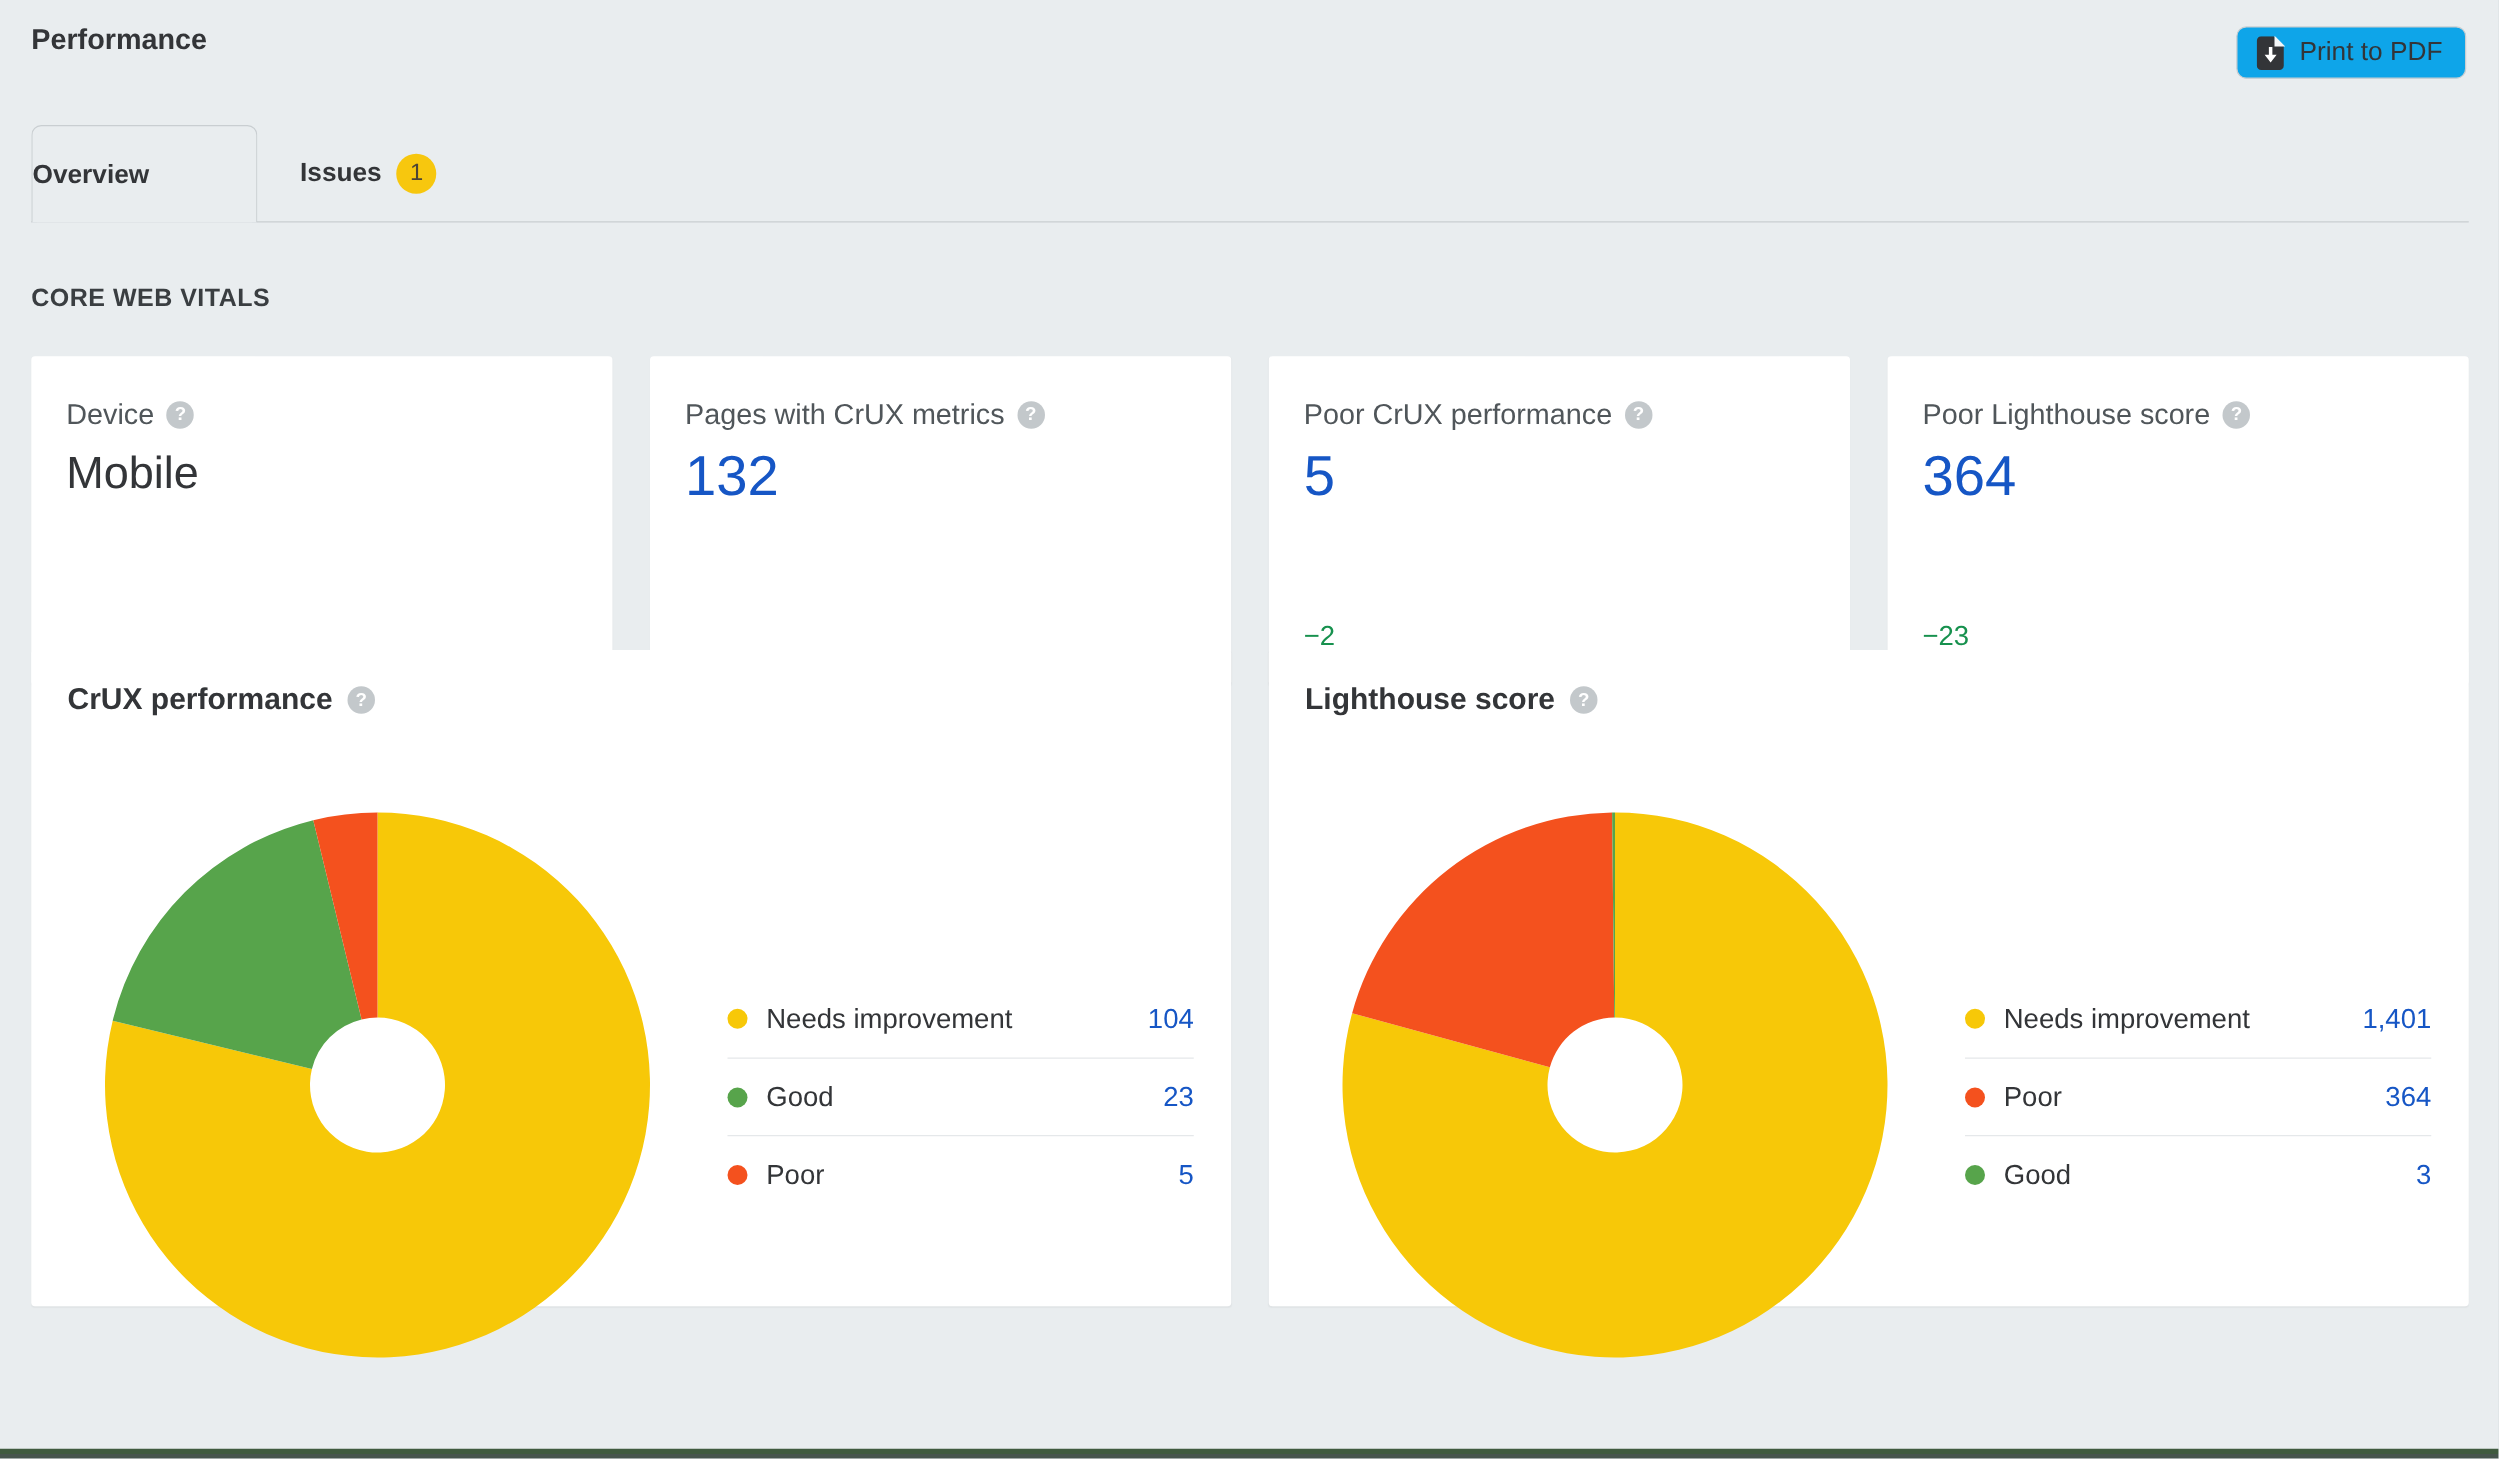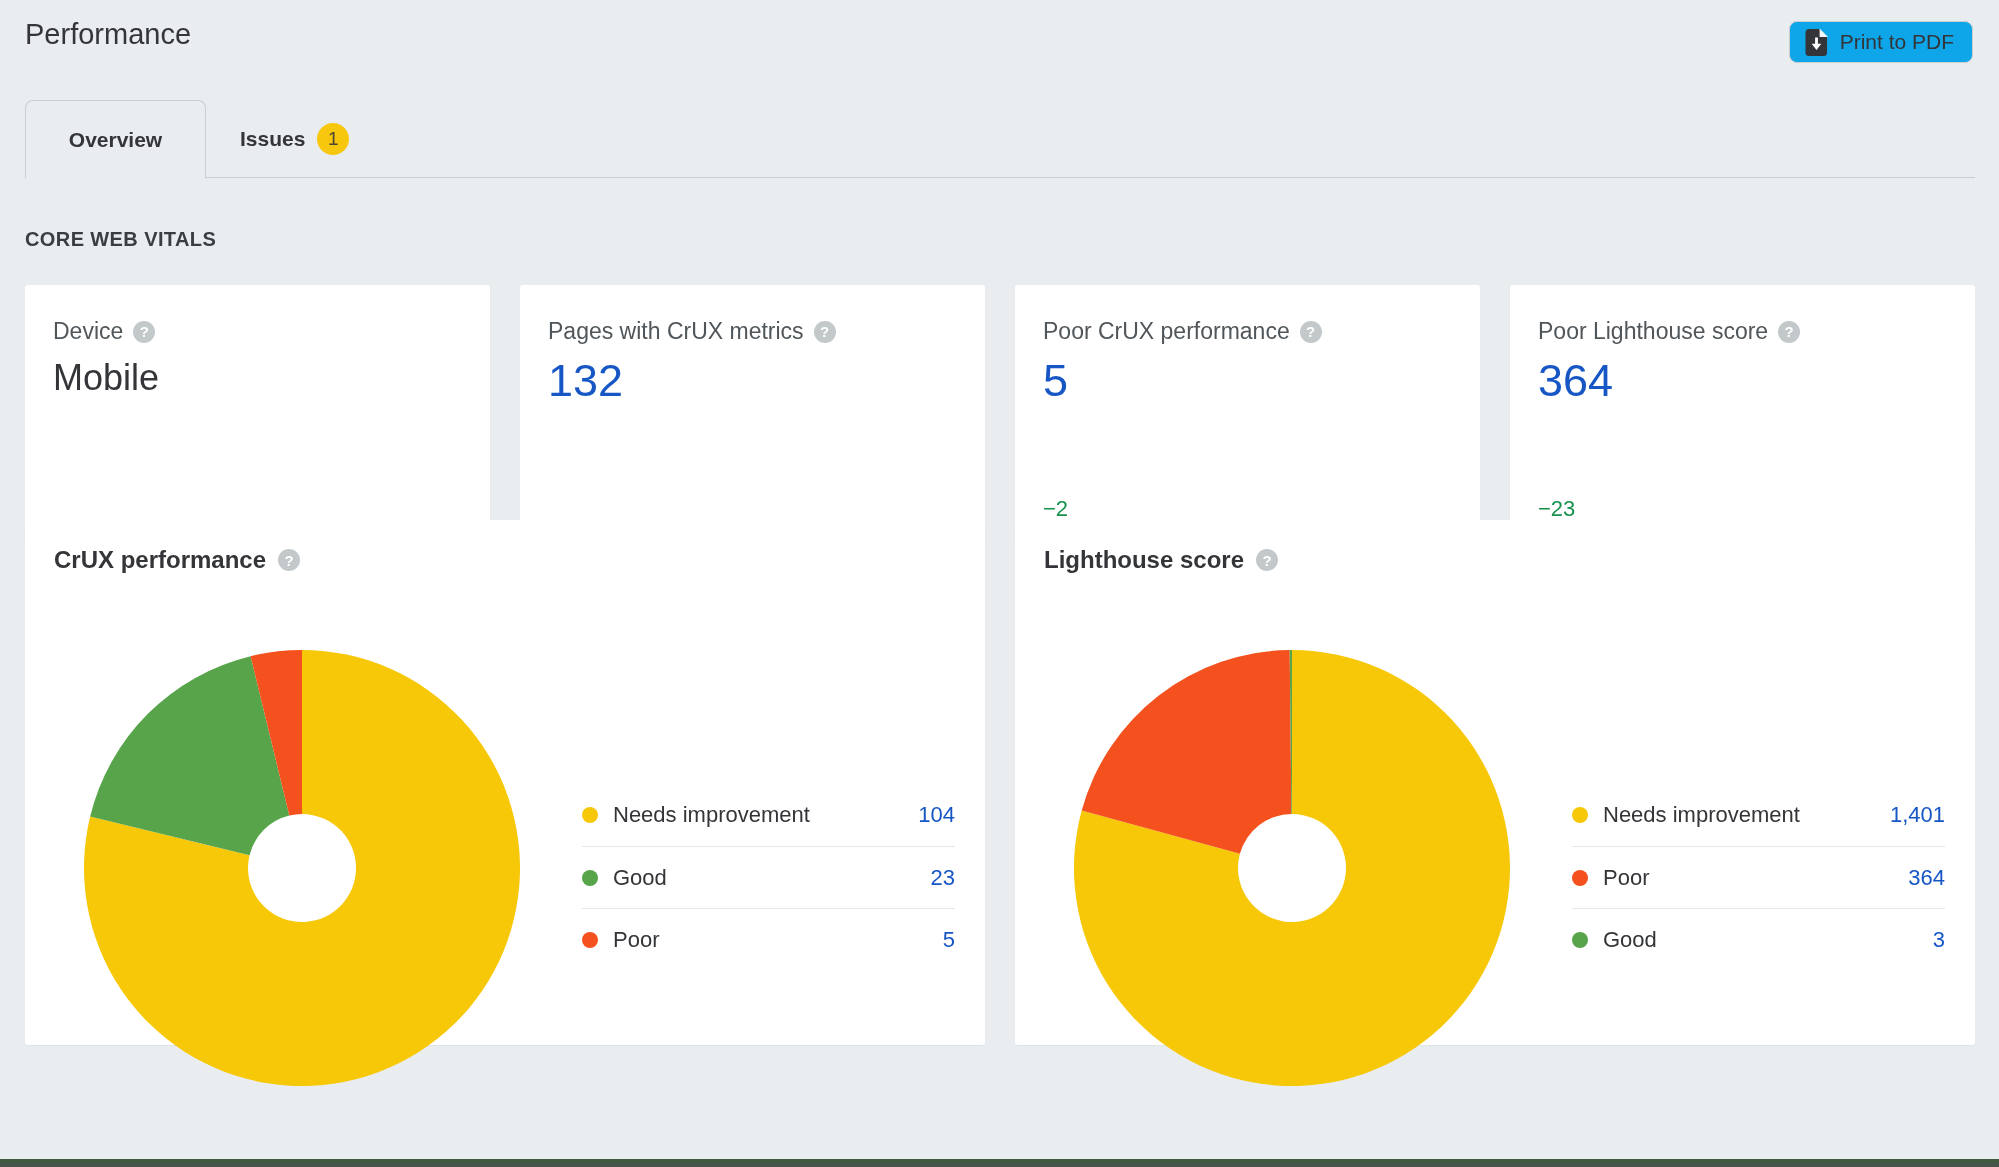--- a/index.html
+++ b/index.html
@@ -10,39 +10,39 @@
     position: relative;
     width: 1999px; height: 1167px;
     background: var(--page-bg);
     overflow: hidden;
     color: var(--text-dark);
   }
 
   
   .page-title {
     position:absolute; left:25px; top:18px;
-    font-size:29px; font-weight:400; color:var(--text-dark);
+    font-size:23px; font-weight:700; color:var(--text-dark);
   }
   .print-btn {
     position:absolute; right:26px; top:21px; height:42px;
     display:flex; align-items:center; gap:12px;
     padding:0 18px 0 15px;
     background:#0ea5e9; border:1px solid var(--border); border-radius:8px;
     font-size:21px; color:var(--text-dark); cursor:pointer;
   }
   .print-btn svg { display:block; }
 
   
   .tabbar {
     position:absolute; left:25px; right:24px; top:100px; height:78px;
     display:flex; align-items:stretch;
     border-bottom:1px solid var(--border);
   }
   .tab {
-    display:flex; align-items:center; justify-content:center;
+    display:flex; align-items:center; 
     font-size:21px; font-weight:700; color:var(--text-dark); cursor:pointer;
   }
   .tab.active {
     width:181px;
     background:var(--page-bg);
     border:1px solid var(--border); border-bottom:none;
     border-radius:8px 8px 0 0;
     margin-bottom:-1px;
   }
   .tab.plain { padding:0 34px; gap:12px; }

